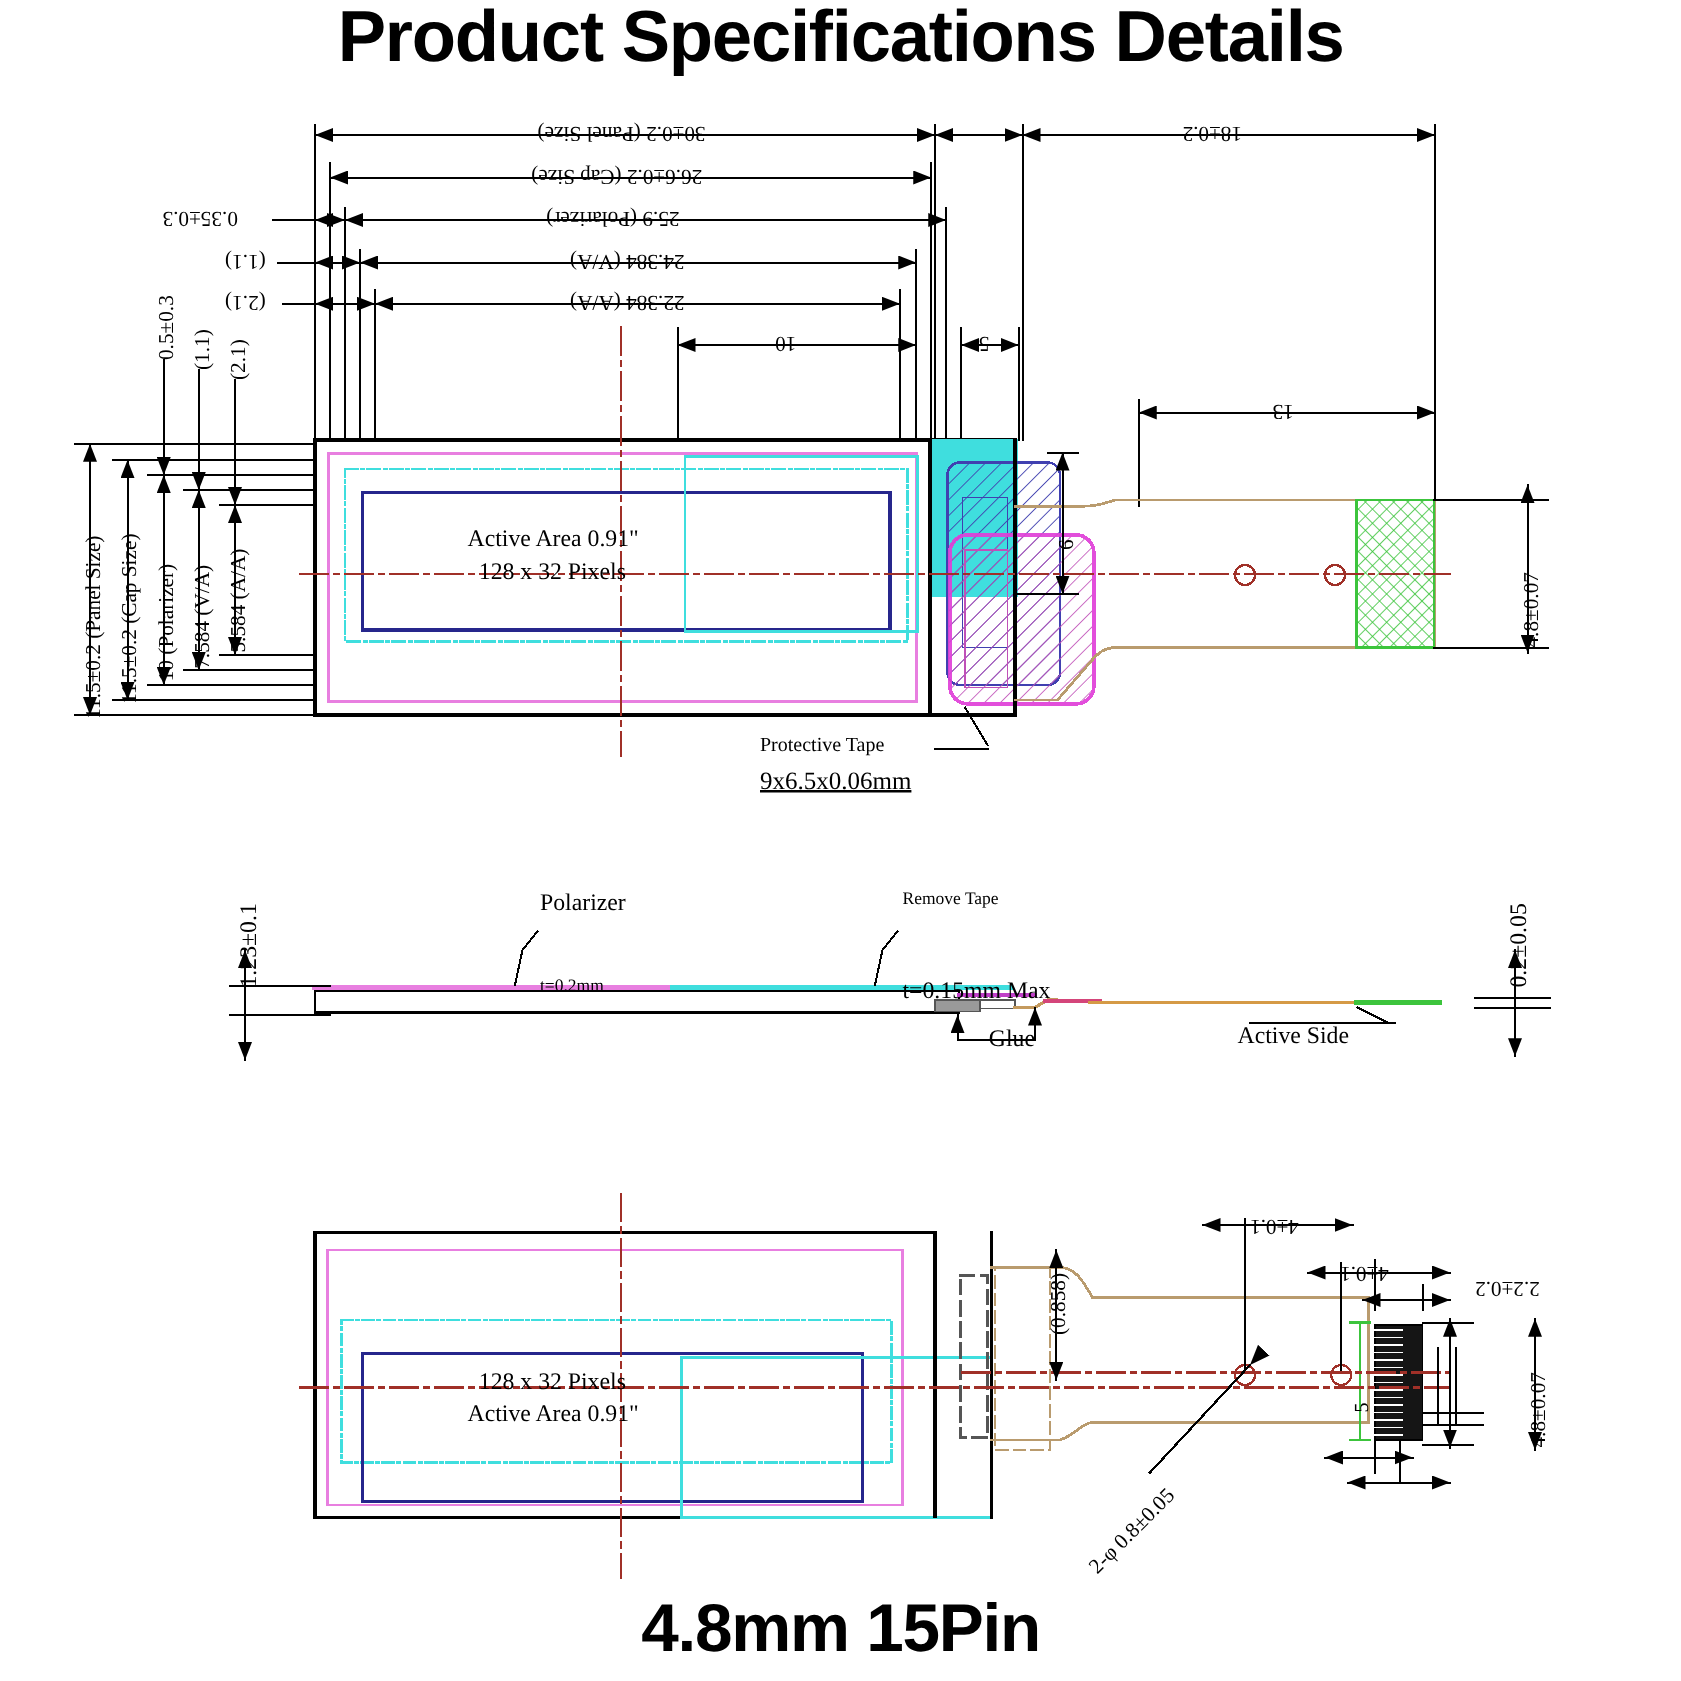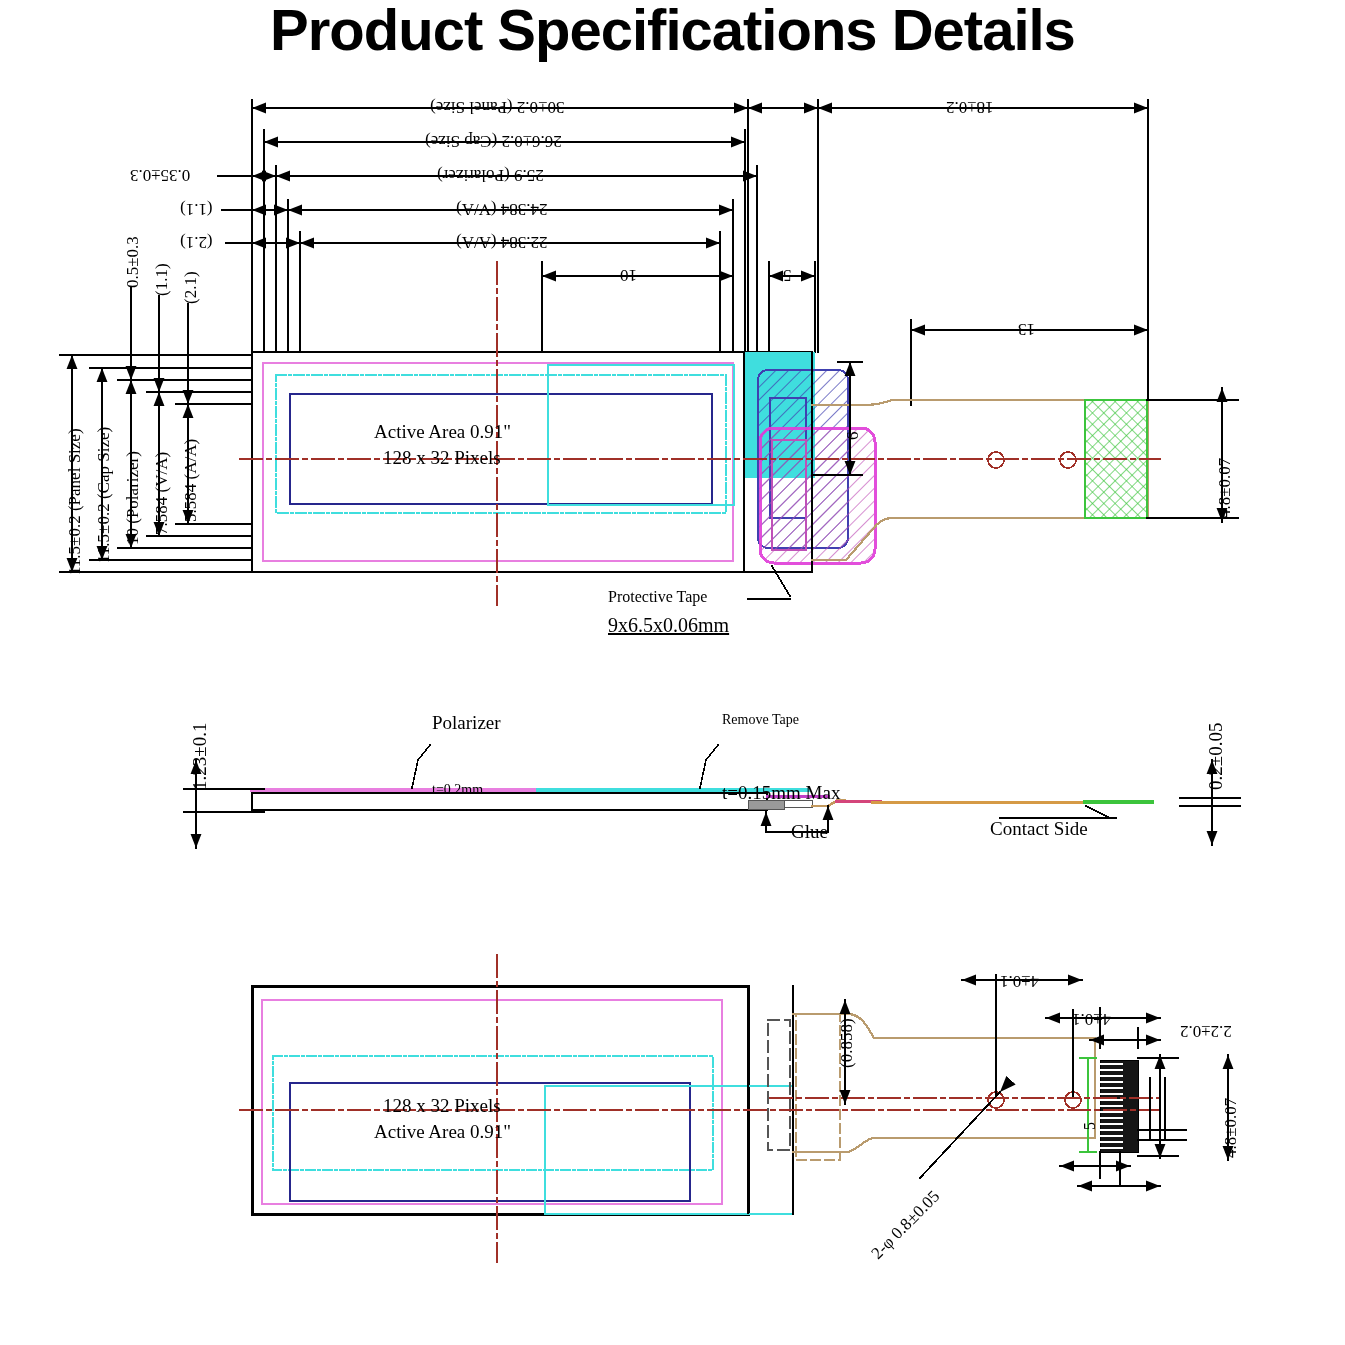--- a/index.html
+++ b/index.html
@@ -305,27 +305,28 @@
   <div class="lbl" style="left:608px;top:589px;font-size:16px;">Protective Tape</div>
   <div class="lbl" style="left:608px;top:615px;font-size:20px;text-decoration:underline;">9x6.5x0.06mm</div>
 
   <div class="lbl rot90" style="left:190px;top:790px;font-size:19px;">1.23±0.1</div>
   <div class="lbl rot90" style="left:1206px;top:790px;font-size:19px;">0.2±0.05</div>
   <div class="lbl" style="left:432px;top:713px;font-size:19px;">Polarizer</div>
   <div class="lbl" style="left:432px;top:783px;font-size:14px;">t=0.2mm</div>
   <div class="lbl" style="left:722px;top:713px;font-size:14px;">Remove Tape</div>
   <div class="lbl" style="left:722px;top:740px;font-size:19px;margin-top:43px;">t=0.15mm Max</div>
   <div class="lbl" style="left:791px;top:822px;font-size:19px;">Glue</div>
-  <div class="lbl" style="left:990px;top:819px;font-size:19px;">Contact Side</div>
+  <div class="lbl" style="left:990px;top:819px;font-size:19px;">Active Side</div>
 
   <div class="lbl ctr" style="left:383px;top:1096px;font-size:19px;">128 x 32 Pixels</div>
   <div class="lbl ctr" style="left:374px;top:1122px;font-size:19px;">Active Area 0.91"</div>
 
   <div class="lbl rot90" style="left:838px;top:1068px;font-size:17px;">(0.858)</div>
   <div class="lbl rot180" style="left:1000px;top:972px;font-size:17px;">4±0.1</div>
   <div class="lbl rot180" style="left:1072px;top:1010px;font-size:17px;">4±0.1</div>
   <div class="lbl rot180" style="left:1180px;top:1022px;font-size:17px;">2.2±0.2</div>
   <div class="lbl rot90" style="left:1222px;top:1158px;font-size:17px;">4.8±0.07</div>
   <div class="lbl rotdiag" style="left:868px;top:1250px;font-size:17px;">2-φ 0.8±0.05</div>
   <div class="lbl rot90" style="left:1082px;top:1130px;font-size:16px;">5</div>
 
+  <div class="ttl" id="caption">4.8mm 15Pin</div>
 
 </div>
 
 </body></html>

